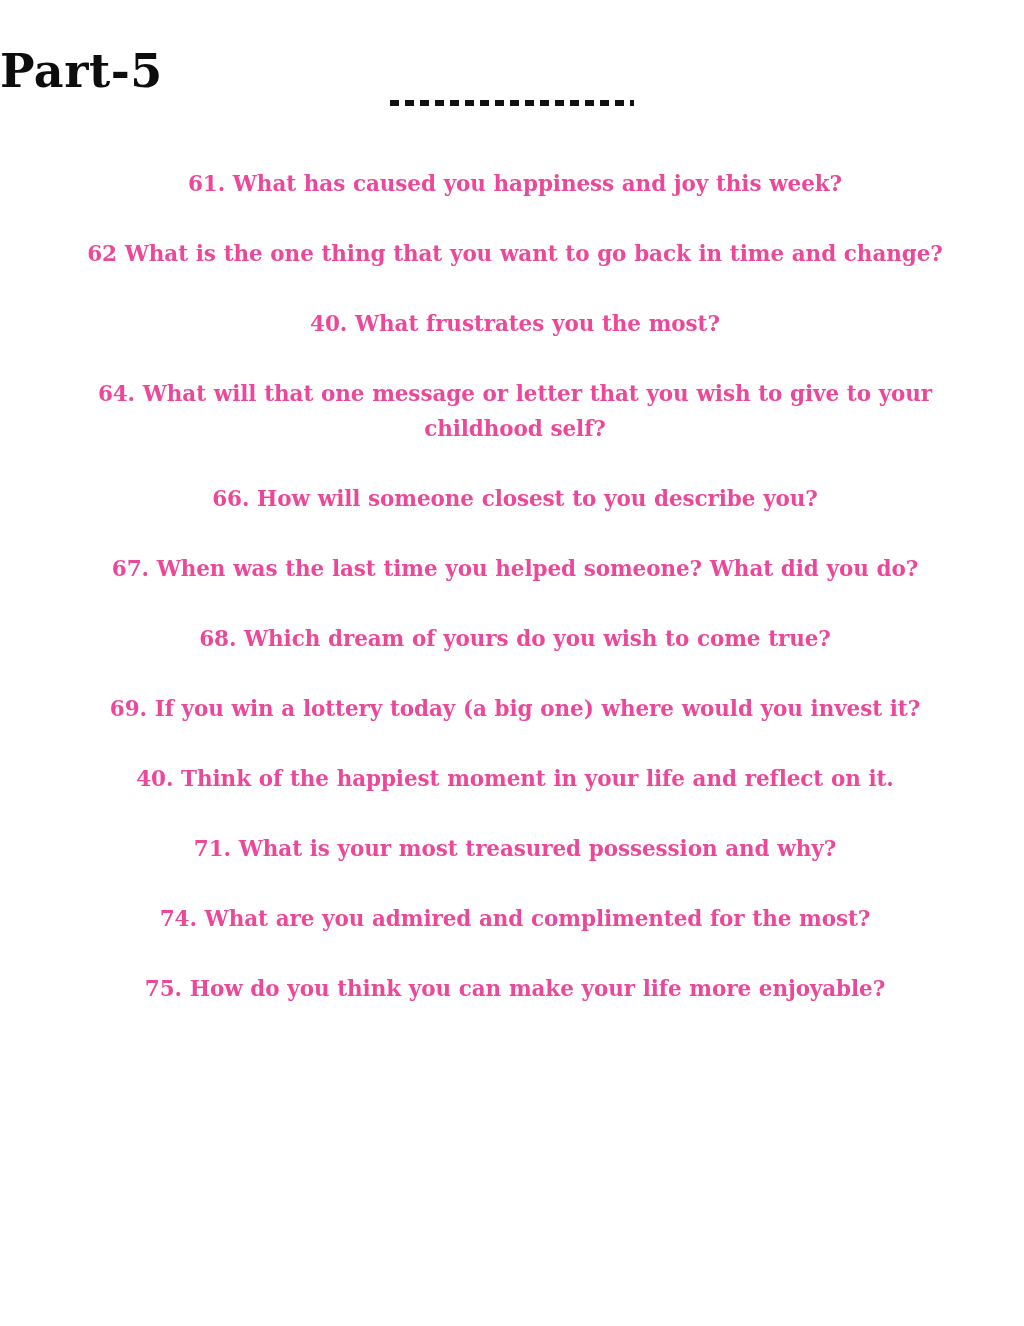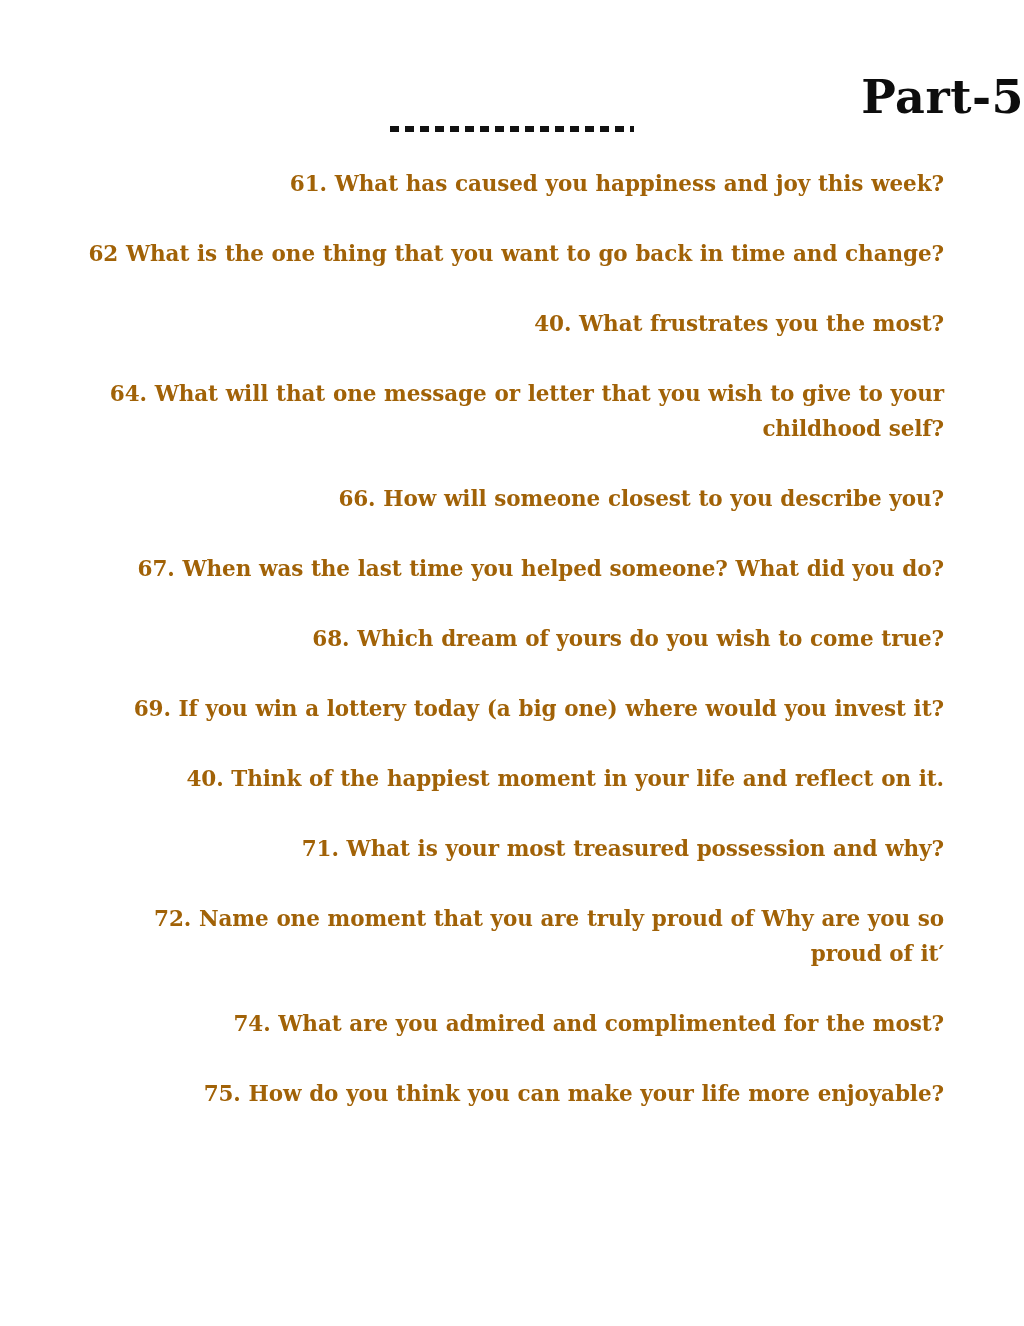--- a/index.html
+++ b/index.html
@@ -15,22 +15,22 @@
     height: 1326px;
     background: #ffffff;
     margin: 0 auto;
     overflow: hidden;
     box-sizing: border-box;
   }
 
   
   .title-block {
     width: 100%;
-    text-align: right;
-    padding-top: 74px;
+    text-align: left;
+    padding-top: 48px;
   }
 
   .doc-title {
     font-family: "DejaVu Serif", "Liberation Serif", serif;
     font-weight: 700;
     font-size: 46px;
     line-height: 1.0;
     letter-spacing: 0.5px;
     color: #0d0d0d;
     margin: 0;
@@ -61,24 +61,24 @@
     left: 86px;
     top: 166px;
     width: 858px;
   }
 
   .question-item {
     font-family: "DejaVu Serif", "Liberation Serif", serif;
     font-weight: 700;
     font-size: 21.5px;
     line-height: 35px;
-    color: #a16207;
+    color: #ec4899;
     margin: 0 0 35px 0;
     padding: 0;
-    text-align: right;
+    text-align: center;
     letter-spacing: -0.1px;
     word-spacing: 0.4px;
   }
 
   .question-item:last-child {
     margin-bottom: 16px;
   }
 </style>
 </head>
 <body>
@@ -94,18 +94,17 @@
     <li class="question-item">61. What has caused you happiness and joy this week?</li>
     <li class="question-item">62 What is the one thing that you want to go back in time and change?</li>
     <li class="question-item">40. What frustrates you the most?</li>
     <li class="question-item">64. What will that one message or letter that you wish to give to your childhood self?</li>
     <li class="question-item">66. How will someone closest to you describe you?</li>
     <li class="question-item">67. When was the last time you helped someone? What did you do?</li>
     <li class="question-item">68. Which dream of yours do you wish to come true?</li>
     <li class="question-item">69. If you win a lottery today (a big one) where would you invest it?</li>
     <li class="question-item">40. Think of the happiest moment in your life and reflect on it.</li>
     <li class="question-item">71. What is your most treasured possession and why?</li>
-    <li class="question-item">72. Name one moment that you are truly proud of Why are you so proud of it′</li>
     <li class="question-item">74. What are you admired and complimented for the most?</li>
     <li class="question-item">75. How do you think you can make your life more enjoyable?</li>
   </ol>
 
 </div>
 
 </body></html>

